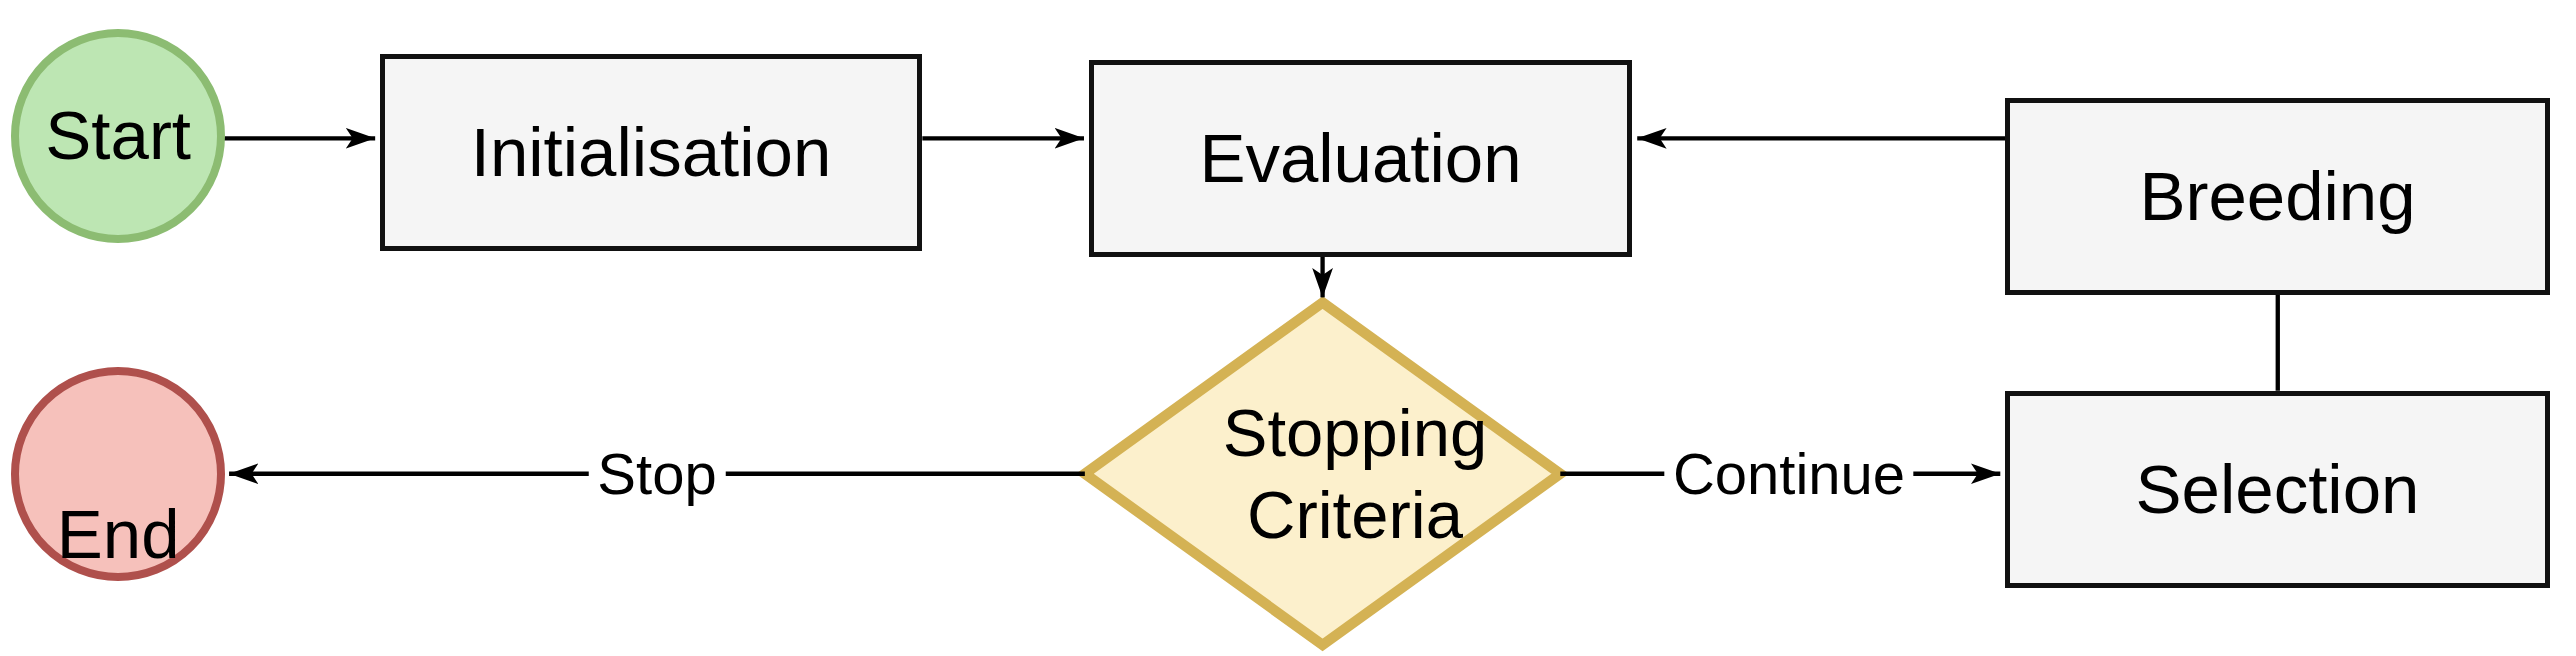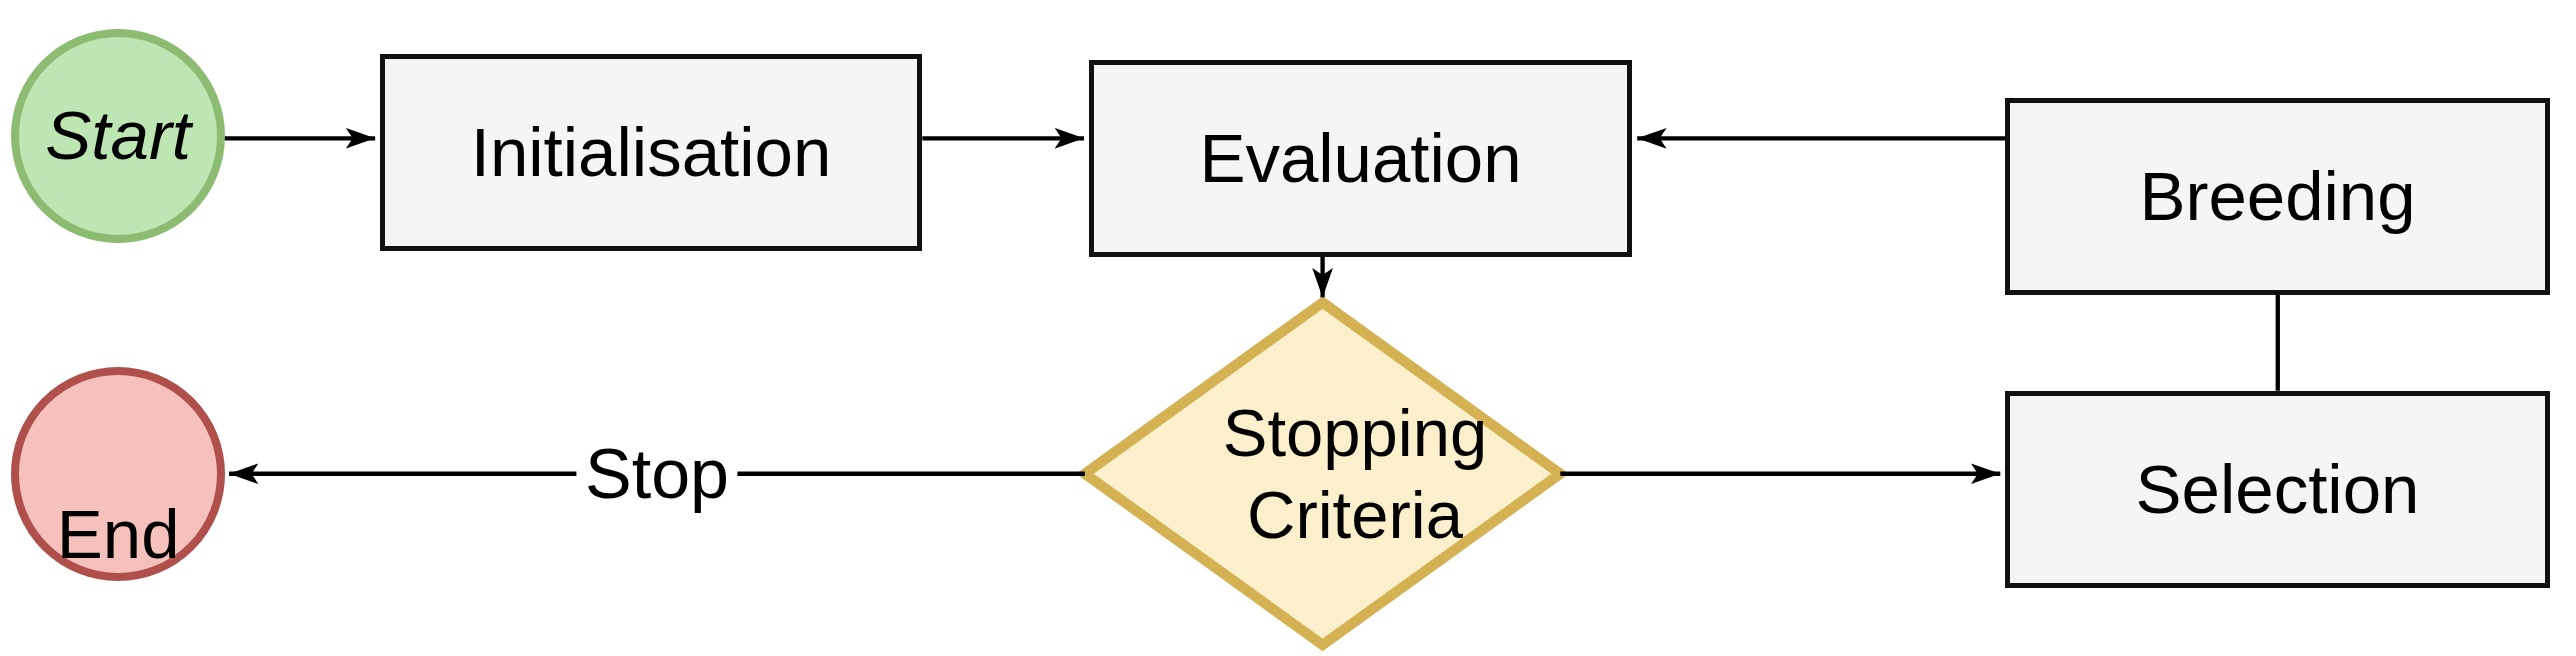--- a/index.html
+++ b/index.html
@@ -35,21 +35,20 @@
     height: 197px;
   }
   .terminator {
     width: 214px;
     height: 214px;
     border-radius: 50%;
   }
   .terminator.start {
     background: #bde6b3;
     border: 8.6px solid #8cbc72;
-    font-style: italic;
   }
   .terminator.end {
     background: #f6c1bb;
     border: 8.6px solid #af504c;
     align-items: flex-end;
   }
   .diamond-label {
     position: absolute;
     left: 1323px;
     top: 474px;
@@ -58,21 +57,21 @@
     font-size: 67px;
     line-height: 82px;
     white-space: pre-line;
     margin-left: 32px;
   }
   .edge-label {
     position: absolute;
     transform: translate(-50%, -50%);
     background: #ffffff;
     padding: 1.7px 8.6px;
-    font-size: 70px;
+    font-size: 58px;
     line-height: 1.1;
     white-space: nowrap;
   }
   .edge-label.stop { left: 657px; top: 474px; }
   .edge-label.continue { left: 1789px; top: 474px; }
 </style>
 </head>
 <body>
 
 <div class="canvas">
@@ -116,15 +115,16 @@
   </div>
 
   <div class="node process" style="left:2005px; top:391px; width:545px;">
     <span>Selection</span>
   </div>
 
   <div class="diamond-label">Stopping
 Criteria</div>
 
   <div class="edge-label stop">Stop</div>
+  <div class="edge-label continue">Continue</div>
 
 </div>
 
 
 </body></html>

